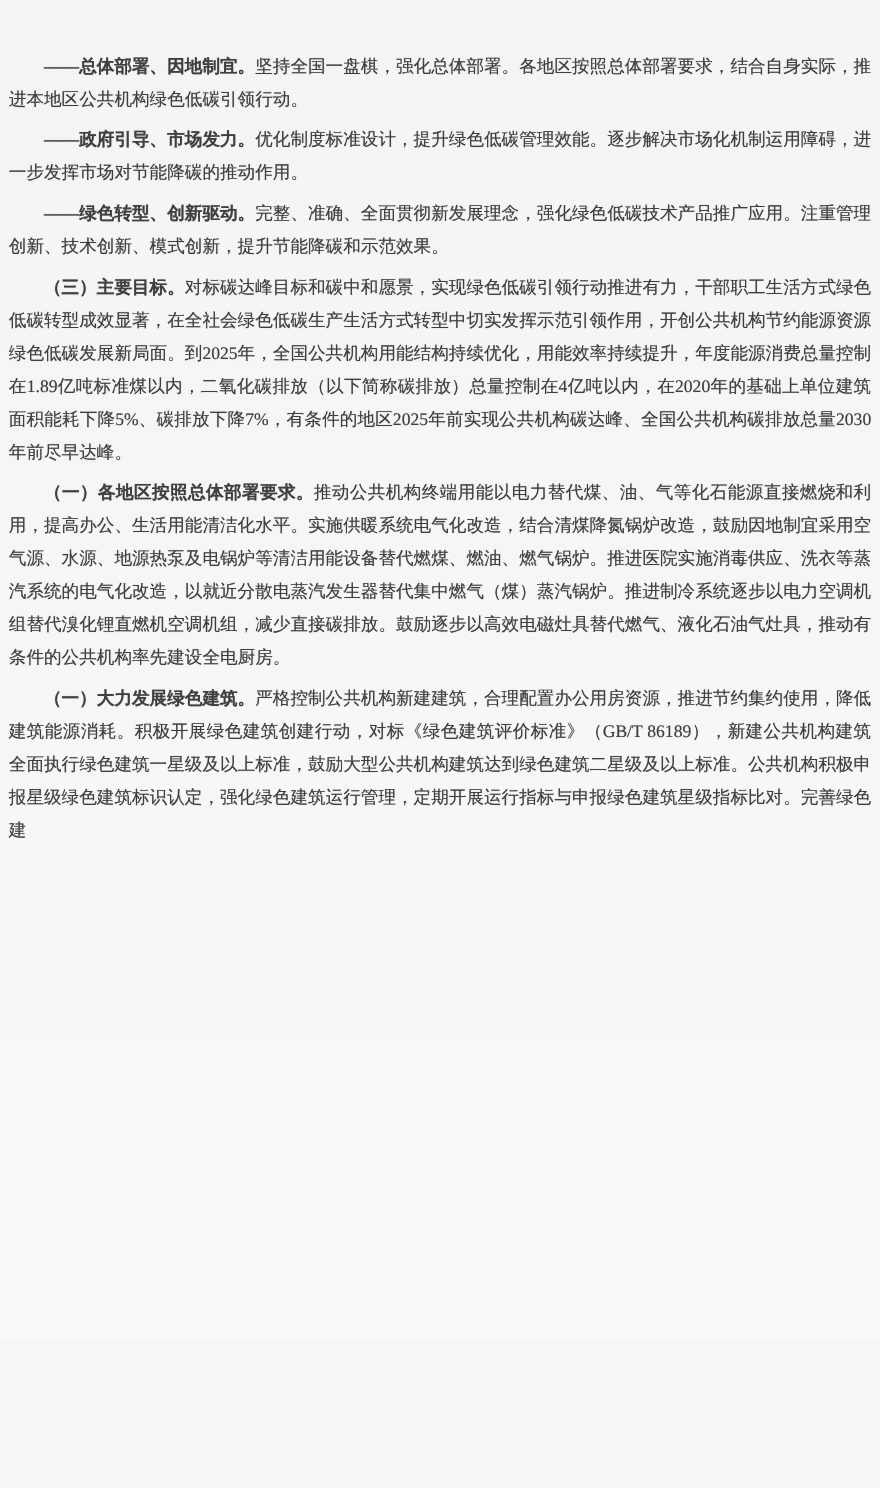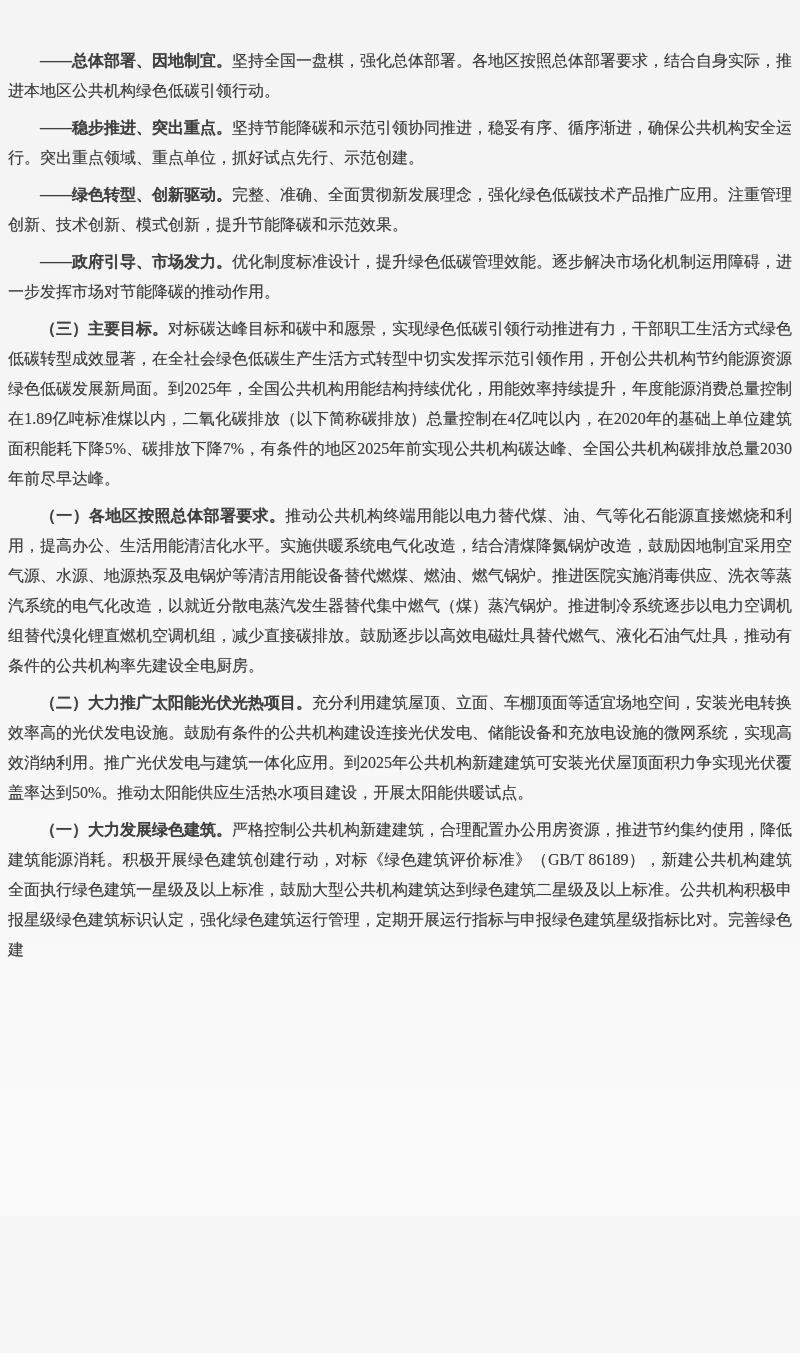--- a/index.html
+++ b/index.html
@@ -36,21 +36,19 @@
   .doc-page b {
     font-weight: bold;
   }
 </style>
 </head>
 <body style="background: rgb(246, 246, 246);">
 
 <div class="doc-page" style="color: rgb(63, 63, 63);">
   <div>
       <p><b>——总体部署、因地制宜。</b><span>坚持全国一盘棋，强化总体部署。各地区按照总体部署要求，结合自身实际，推进本地区公共机构绿色低碳引领行动。</span></p>
-      <p><b>——稳步推进、突出重点。</b><span>坚持节能降碳和示范引领协同推进，稳妥有序、循序渐进，确保公共机构安全运行。突出重点领域、重点单位，抓好试点先行、示范创建。</span></p>
+      <p><b>——政府引导、市场发力。</b><span>优化制度标准设计，提升绿色低碳管理效能。逐步解决市场化机制运用障碍，进一步发挥市场对节能降碳的推动作用。</span></p>
       <p><b>——绿色转型、创新驱动。</b><span>完整、准确、全面贯彻新发展理念，强化绿色低碳技术产品推广应用。注重管理创新、技术创新、模式创新，提升节能降碳和示范效果。</span></p>
-      <p><b>——政府引导、市场发力。</b><span>优化制度标准设计，提升绿色低碳管理效能。逐步解决市场化机制运用障碍，进一步发挥市场对节能降碳的推动作用。</span></p>
       <p><b>（三）主要目标。</b><span>对标碳达峰目标和碳中和愿景，实现绿色低碳引领行动推进有力，干部职工生活方式绿色低碳转型成效显著，在全社会绿色低碳生产生活方式转型中切实发挥示范引领作用，开创公共机构节约能源资源绿色低碳发展新局面。到2025年，全国公共机构用能结构持续优化，用能效率持续提升，年度能源消费总量控制在1.89亿吨标准煤以内，二氧化碳排放（以下简称碳排放）总量控制在4亿吨以内，在2020年的基础上单位建筑面积能耗下降5%、碳排放下降7%，有条件的地区2025年前实现公共机构碳达峰、全国公共机构碳排放总量2030年前尽早达峰。</span></p>
       <p><b>（一）各地区按照总体部署要求。</b><span>推动公共机构终端用能以电力替代煤、油、气等化石能源直接燃烧和利用，提高办公、生活用能清洁化水平。实施供暖系统电气化改造，结合清煤降氮锅炉改造，鼓励因地制宜采用空气源、水源、地源热泵及电锅炉等清洁用能设备替代燃煤、燃油、燃气锅炉。推进医院实施消毒供应、洗衣等蒸汽系统的电气化改造，以就近分散电蒸汽发生器替代集中燃气（煤）蒸汽锅炉。推进制冷系统逐步以电力空调机组替代溴化锂直燃机空调机组，减少直接碳排放。鼓励逐步以高效电磁灶具替代燃气、液化石油气灶具，推动有条件的公共机构率先建设全电厨房。</span></p>
-      <p><b>（二）大力推广太阳能光伏光热项目。</b><span>充分利用建筑屋顶、立面、车棚顶面等适宜场地空间，安装光电转换效率高的光伏发电设施。鼓励有条件的公共机构建设连接光伏发电、储能设备和充放电设施的微网系统，实现高效消纳利用。推广光伏发电与建筑一体化应用。到2025年公共机构新建建筑可安装光伏屋顶面积力争实现光伏覆盖率达到50%。推动太阳能供应生活热水项目建设，开展太阳能供暖试点。</span></p>
       <p><b>（一）大力发展绿色建筑。</b><span>严格控制公共机构新建建筑，合理配置办公用房资源，推进节约集约使用，降低建筑能源消耗。积极开展绿色建筑创建行动，对标《绿色建筑评价标准》（GB/T 86189），新建公共机构建筑全面执行绿色建筑一星级及以上标准，鼓励大型公共机构建筑达到绿色建筑二星级及以上标准。公共机构积极申报星级绿色建筑标识认定，强化绿色建筑运行管理，定期开展运行指标与申报绿色建筑星级指标比对。完善绿色建</span></p>
     </div>
 </div>
 
 </body></html>

